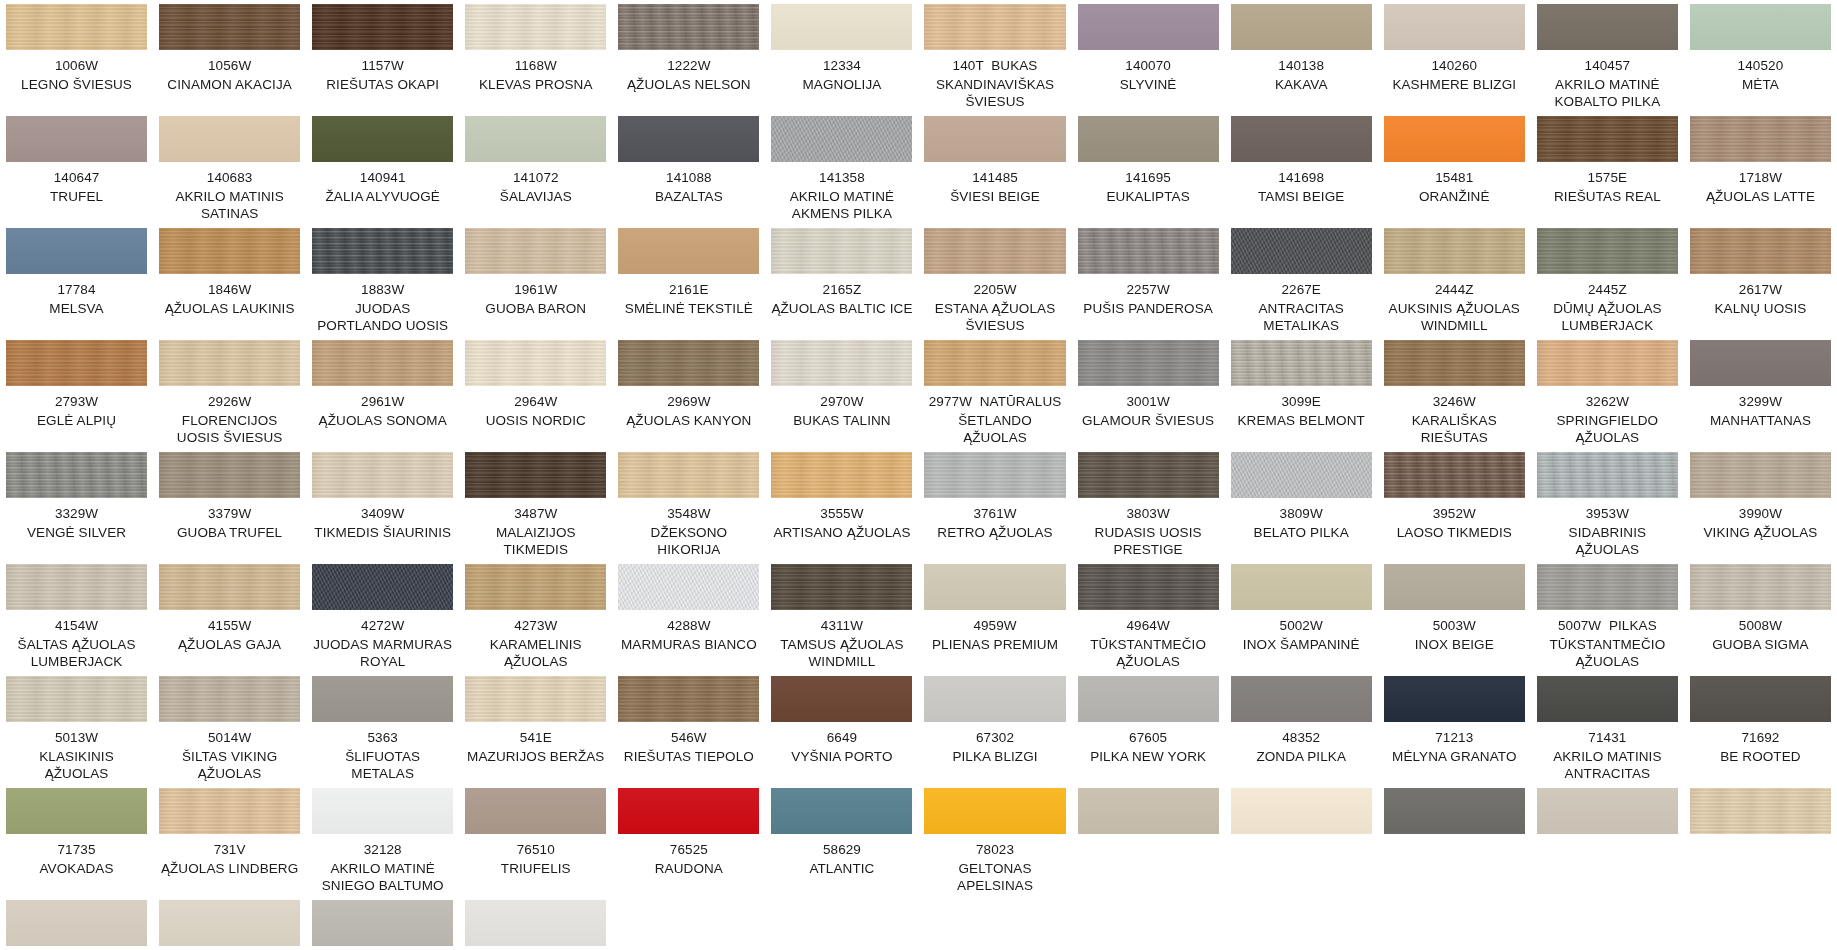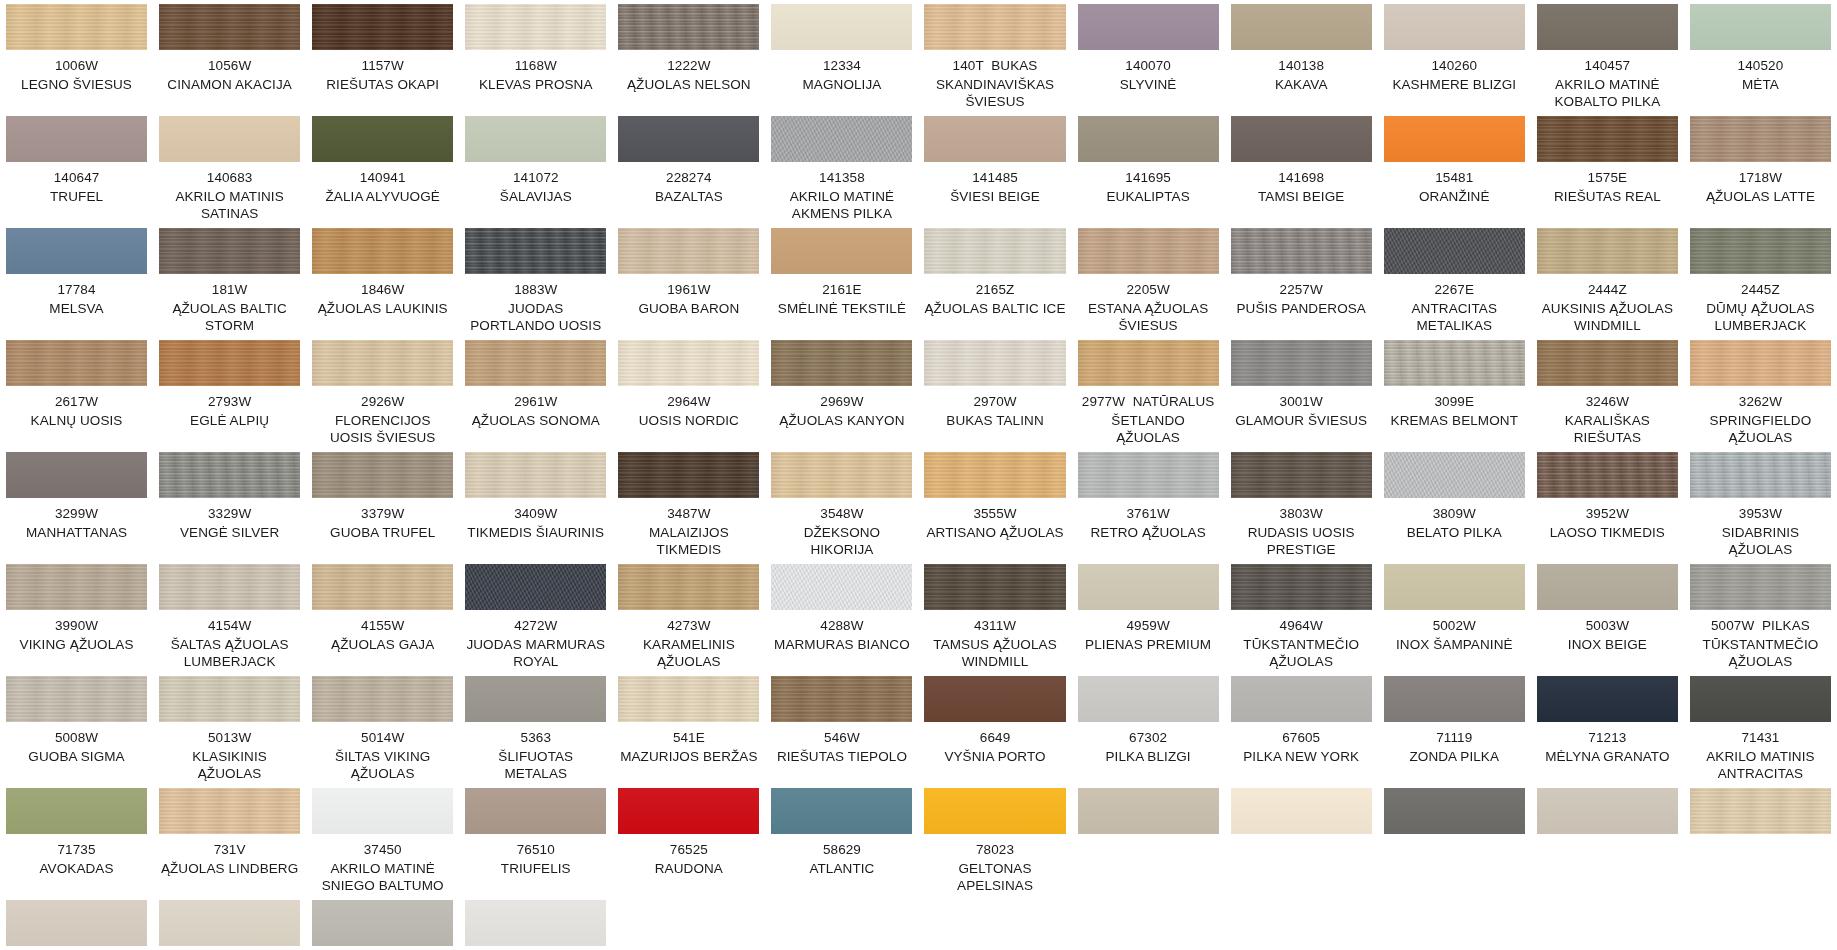--- a/index.html
+++ b/index.html
@@ -189,21 +189,21 @@
       <div class="swatch-code">140941</div>
       <div class="swatch-name">ŽALIA ALYVUOGĖ</div>
     </div>
     <div class="swatch-cell">
       <div class="swatch-chip grain-plain" style="background-color: rgb(195, 203, 183);"></div>
       <div class="swatch-code">141072</div>
       <div class="swatch-name">ŠALAVIJAS</div>
     </div>
     <div class="swatch-cell">
       <div class="swatch-chip grain-plain" style="background-color: rgb(83, 84, 90);"></div>
-      <div class="swatch-code">228274</div>
+      <div class="swatch-code">141088</div>
       <div class="swatch-name">BAZALTAS</div>
     </div>
     <div class="swatch-cell">
       <div class="swatch-chip grain-stone" style="background-color: rgb(168, 169, 171);"></div>
       <div class="swatch-code">141358</div>
       <div class="swatch-name">AKRILO MATINĖ AKMENS PILKA</div>
     </div>
     <div class="swatch-cell">
       <div class="swatch-chip grain-plain" style="background-color: rgb(192, 168, 148);"></div>
       <div class="swatch-code">141485</div>
@@ -233,25 +233,20 @@
       <div class="swatch-chip grain-wood" style="background-color: rgb(171, 143, 120);"></div>
       <div class="swatch-code">1718W</div>
       <div class="swatch-name">ĄŽUOLAS LATTE</div>
     </div>
     <div class="swatch-cell">
       <div class="swatch-chip grain-plain" style="background-color: rgb(101, 128, 154);"></div>
       <div class="swatch-code">17784</div>
       <div class="swatch-name">MELSVA</div>
     </div>
     <div class="swatch-cell">
-      <div class="swatch-chip grain-wood" style="background-color: rgb(111, 96, 85);"></div>
-      <div class="swatch-code">181W</div>
-      <div class="swatch-name">ĄŽUOLAS BALTIC STORM</div>
-    </div>
-    <div class="swatch-cell">
       <div class="swatch-chip grain-wood" style="background-color: rgb(192, 142, 85);"></div>
       <div class="swatch-code">1846W</div>
       <div class="swatch-name">ĄŽUOLAS LAUKINIS</div>
     </div>
     <div class="swatch-cell">
       <div class="swatch-chip grain-coarse" style="background-color: rgb(60, 65, 69);"></div>
       <div class="swatch-code">1883W</div>
       <div class="swatch-name">JUODAS PORTLANDO UOSIS</div>
     </div>
     <div class="swatch-cell">
@@ -514,46 +509,51 @@
       <div class="swatch-code">67302</div>
       <div class="swatch-name">PILKA BLIZGI</div>
     </div>
     <div class="swatch-cell">
       <div class="swatch-chip grain-plain" style="background-color: rgb(182, 181, 178);"></div>
       <div class="swatch-code">67605</div>
       <div class="swatch-name">PILKA NEW YORK</div>
     </div>
     <div class="swatch-cell">
       <div class="swatch-chip grain-plain" style="background-color: rgb(131, 126, 123);"></div>
-      <div class="swatch-code">71119</div>
+      <div class="swatch-code">48352</div>
       <div class="swatch-name">ZONDA PILKA</div>
     </div>
     <div class="swatch-cell">
       <div class="swatch-chip grain-plain" style="background-color: rgb(37, 46, 61);"></div>
       <div class="swatch-code">71213</div>
       <div class="swatch-name">MĖLYNA GRANATO</div>
     </div>
     <div class="swatch-cell">
       <div class="swatch-chip grain-plain" style="background-color: rgb(74, 74, 71);"></div>
       <div class="swatch-code">71431</div>
       <div class="swatch-name">AKRILO MATINIS ANTRACITAS</div>
     </div>
     <div class="swatch-cell">
+      <div class="swatch-chip grain-plain" style="background-color: rgb(85, 80, 74);"></div>
+      <div class="swatch-code">71692</div>
+      <div class="swatch-name">BE ROOTED</div>
+    </div>
+    <div class="swatch-cell">
       <div class="swatch-chip grain-plain" style="background-color: rgb(154, 164, 113);"></div>
       <div class="swatch-code">71735</div>
       <div class="swatch-name">AVOKADAS</div>
     </div>
     <div class="swatch-cell">
       <div class="swatch-chip grain-wood" style="background-color: rgb(227, 196, 156);"></div>
       <div class="swatch-code">731V</div>
       <div class="swatch-name">ĄŽUOLAS LINDBERG</div>
     </div>
     <div class="swatch-cell">
       <div class="swatch-chip grain-plain" style="background-color: rgb(238, 240, 239);"></div>
-      <div class="swatch-code">37450</div>
+      <div class="swatch-code">32128</div>
       <div class="swatch-name">AKRILO MATINĖ SNIEGO BALTUMO</div>
     </div>
     <div class="swatch-cell">
       <div class="swatch-chip grain-plain" style="background-color: rgb(172, 154, 140);"></div>
       <div class="swatch-code">76510</div>
       <div class="swatch-name">TRIUFELIS</div>
     </div>
     <div class="swatch-cell">
       <div class="swatch-chip grain-plain" style="background-color: rgb(207, 10, 19);"></div>
       <div class="swatch-code">76525</div>

